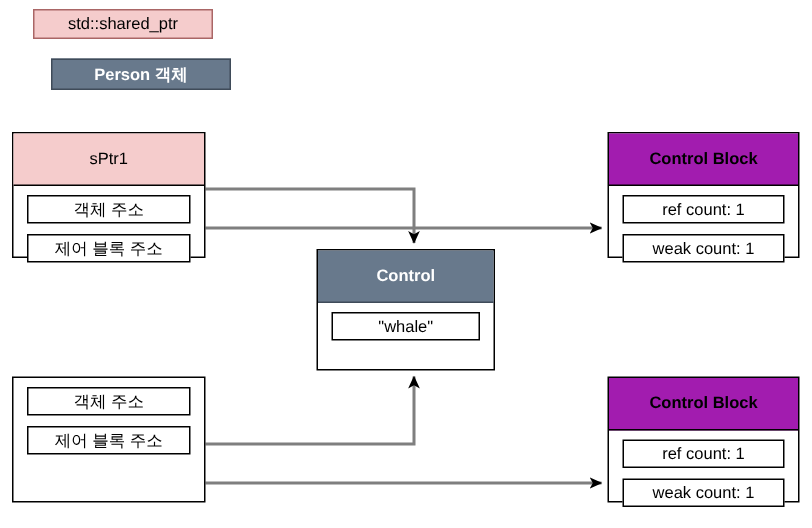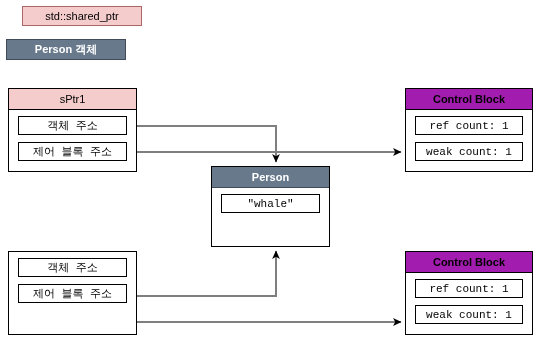--- a/index.html
+++ b/index.html
@@ -31,40 +31,40 @@
   .legend-pink {
     left: 22px;
     top: 6px;
     width: 120px;
     height: 20px;
     background: #f5cccc;
     border: 1px solid #a66;
     color: #000000;
   }
   .legend-slate {
-    left: 6px;
+    left: 34px;
     top: 39px;
     width: 120px;
     height: 21px;
     background: #68798c;
     border: 1px solid #3f4b59;
     color: #ffffff;
     font-weight: bold;
   }
 
   
   .node {
     position: absolute;
     box-sizing: border-box;
     border: 1px solid #000000;
     background: #ffffff;
   }
   .node-header {
     box-sizing: border-box;
-    height: 21px;
+    height: 35px;
     display: flex;
     align-items: center;
     justify-content: center;
     font-size: 11px;
     white-space: nowrap;
   }
   .header-pink {
     background: #f5cccc;
     border-bottom: 1px solid #000000;
     color: #000000;
@@ -80,21 +80,20 @@
     border-bottom: 1px solid #3f4b59;
     color: #ffffff;
     font-weight: bold;
   }
   .node-body {
     box-sizing: border-box;
     padding: 6px 9px;
     display: flex;
     flex-direction: column;
     gap: 7px;
-    font-family: Liberation Mono, monospace;
   }
   .field {
     box-sizing: border-box;
     height: 19px;
     border: 1px solid #000000;
     background: #ffffff;
     display: flex;
     align-items: center;
     justify-content: center;
     font-size: 11px;
@@ -159,21 +158,21 @@
   </div>
 
   <div class="node" id="sptr2">
     <div class="node-body">
       <div class="field">객체 주소</div>
       <div class="field">제어 블록 주소</div>
     </div>
   </div>
 
   <div class="node" id="person">
-    <div class="node-header header-slate">Person</div>
+    <div class="node-header header-slate">Control</div>
     <div class="node-body">
       <div class="field">"whale"</div>
     </div>
   </div>
 
   <div class="node" id="cblock1">
     <div class="node-header header-plain">Control Block</div>
     <div class="node-body">
       <div class="field">ref count: 1</div>
       <div class="field">weak count: 1</div>

